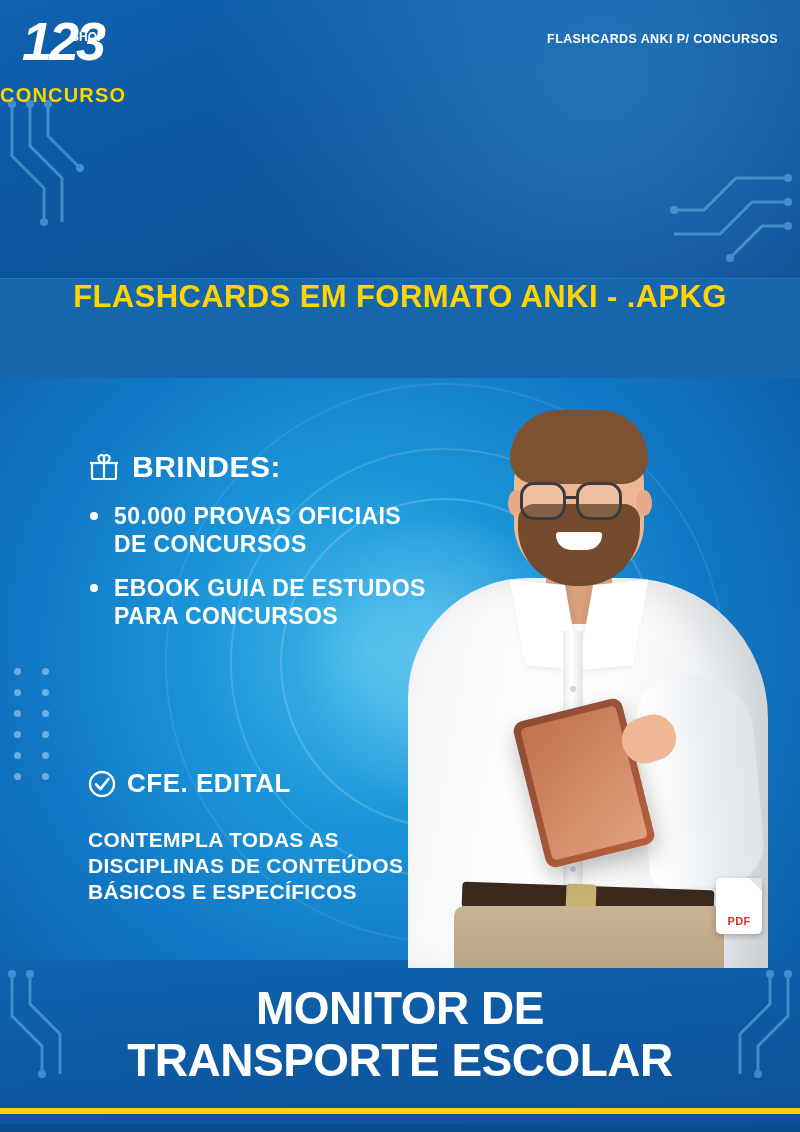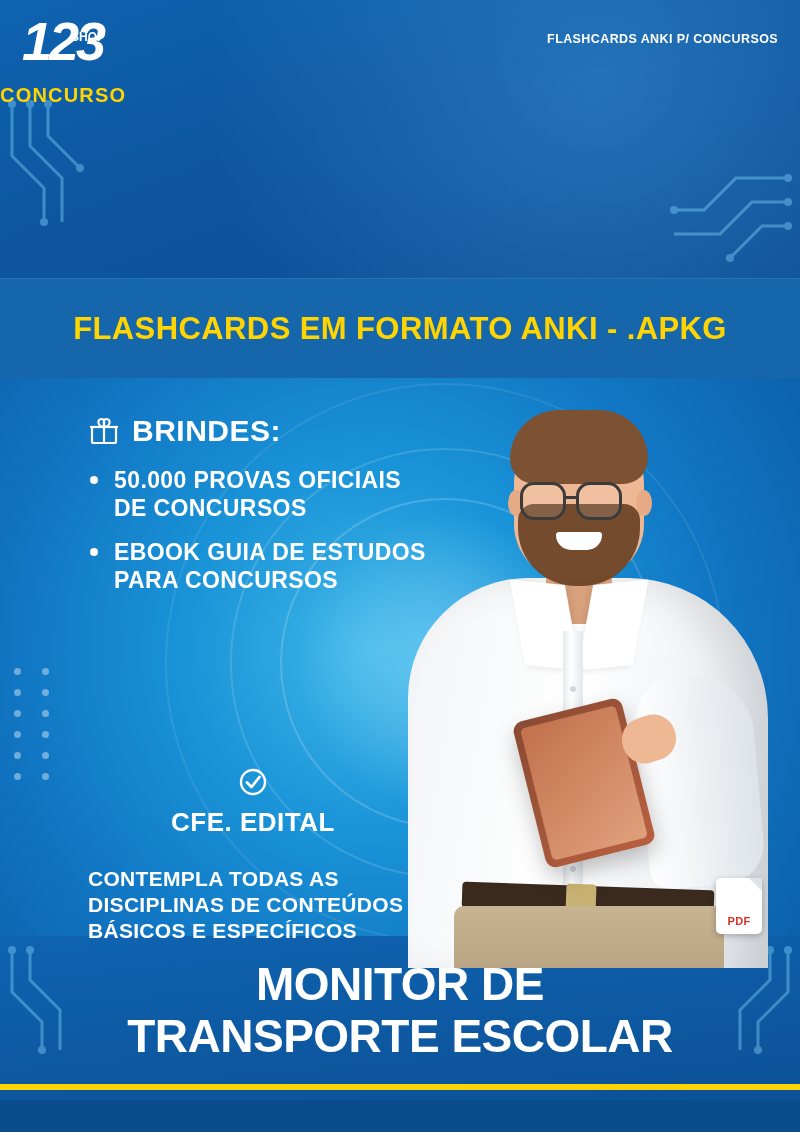--- a/index.html
+++ b/index.html
@@ -54,21 +54,21 @@
   .circuit { position:absolute; opacity:.5; z-index:2; }
   .circuit.tl { left:4px; top:96px; }
   .circuit.tr { right:4px; top:168px; }
   .circuit.bl { left:4px; top:966px; }
   .circuit.br { right:4px; top:966px; }
 
   
   .anki-bar {
     position:absolute; top:278px; left:0; width:800px; height:100px;
     background:#1566ab;
-    display:flex; align-items:center; justify-content:center;
+    display:flex; justify-content:center;
     border-top:1px solid rgba(255,255,255,.08);
     z-index:5;
   }
   .anki-bar span {
     color:#ffd400; font-weight:bold; font-size:31px; letter-spacing:.4px;
     text-align:center;
   }
 
   
   .body-band {
@@ -97,38 +97,38 @@
     display:block; width:7px; height:7px; border-radius:50%;
     background:rgba(255,255,255,.4);
   }
 
   
   .brindes {
     position:absolute; left:88px; top:36px; z-index:4; width:350px;
   }
   .brindes-head {
     display:flex; align-items:center; gap:12px;
-    color:#ffffff; font-size:30px; font-weight:bold; letter-spacing:.5px;
+    color:#ffffff; font-size:30px; font-weight:bold; letter-spacing:.5px;margin-top:36px;
   }
   ul.brindes-list { list-style:none; margin-top:18px; }
   ul.brindes-list li {
     position:relative; color:#ffffff; font-size:23px; font-weight:bold;
     line-height:28px; letter-spacing:.4px; margin-bottom:16px; padding-left:26px;
   }
   ul.brindes-list li::before {
     content:""; position:absolute; left:2px; top:10px;
     width:8px; height:8px; border-radius:50%; background:#ffffff;
   }
 
   .edital {
     position:absolute; left:88px; top:390px; z-index:4; width:330px;
   }
   .edital-head {
     display:flex; align-items:center; gap:11px;
-    color:#ffffff; font-size:26px; font-weight:bold; letter-spacing:.5px;flex-direction:column;
+    color:#ffffff; font-size:26px; font-weight:bold; letter-spacing:.5px;
   }
   .edital-text {
     margin-top:28px; color:#ffffff; font-size:21px; font-weight:bold;
     line-height:26px; letter-spacing:.3px;
   }
 
   
   .person { position:absolute; left:390px; top:8px; width:400px; height:582px; z-index:5; }
   .p-shirt {
     position:absolute; left:18px; top:192px; width:360px; height:400px;
@@ -220,21 +220,21 @@
   }
   .pdf-badge span { color:#d93025; font-size:11px; font-weight:bold; letter-spacing:.3px; }
   .pdf-badge::before {
     content:""; position:absolute; right:0; top:0;
     border-width:0 13px 13px 0; border-style:solid;
     border-color:transparent #dce3ea transparent transparent;
   }
 
   
   .footer-band {
-    position:absolute; top:936px; left:0; width:800px; height:164px;
+    position:absolute; top:960px; left:0; width:800px; height:164px;
     background:linear-gradient(175deg,#0f63b0 0%,#0c5197 100%);
     overflow:hidden;
     text-decoration:underline;
   }
   .footer-title {
     position:absolute; top:22px; left:0; width:800px; text-align:center; z-index:6;
     color:#ffffff; font-weight:bold; font-size:46px; line-height:52px; letter-spacing:-.5px;
   }
   .footer-rule {
     position:absolute; left:0; bottom:10px; width:800px; height:6px;

